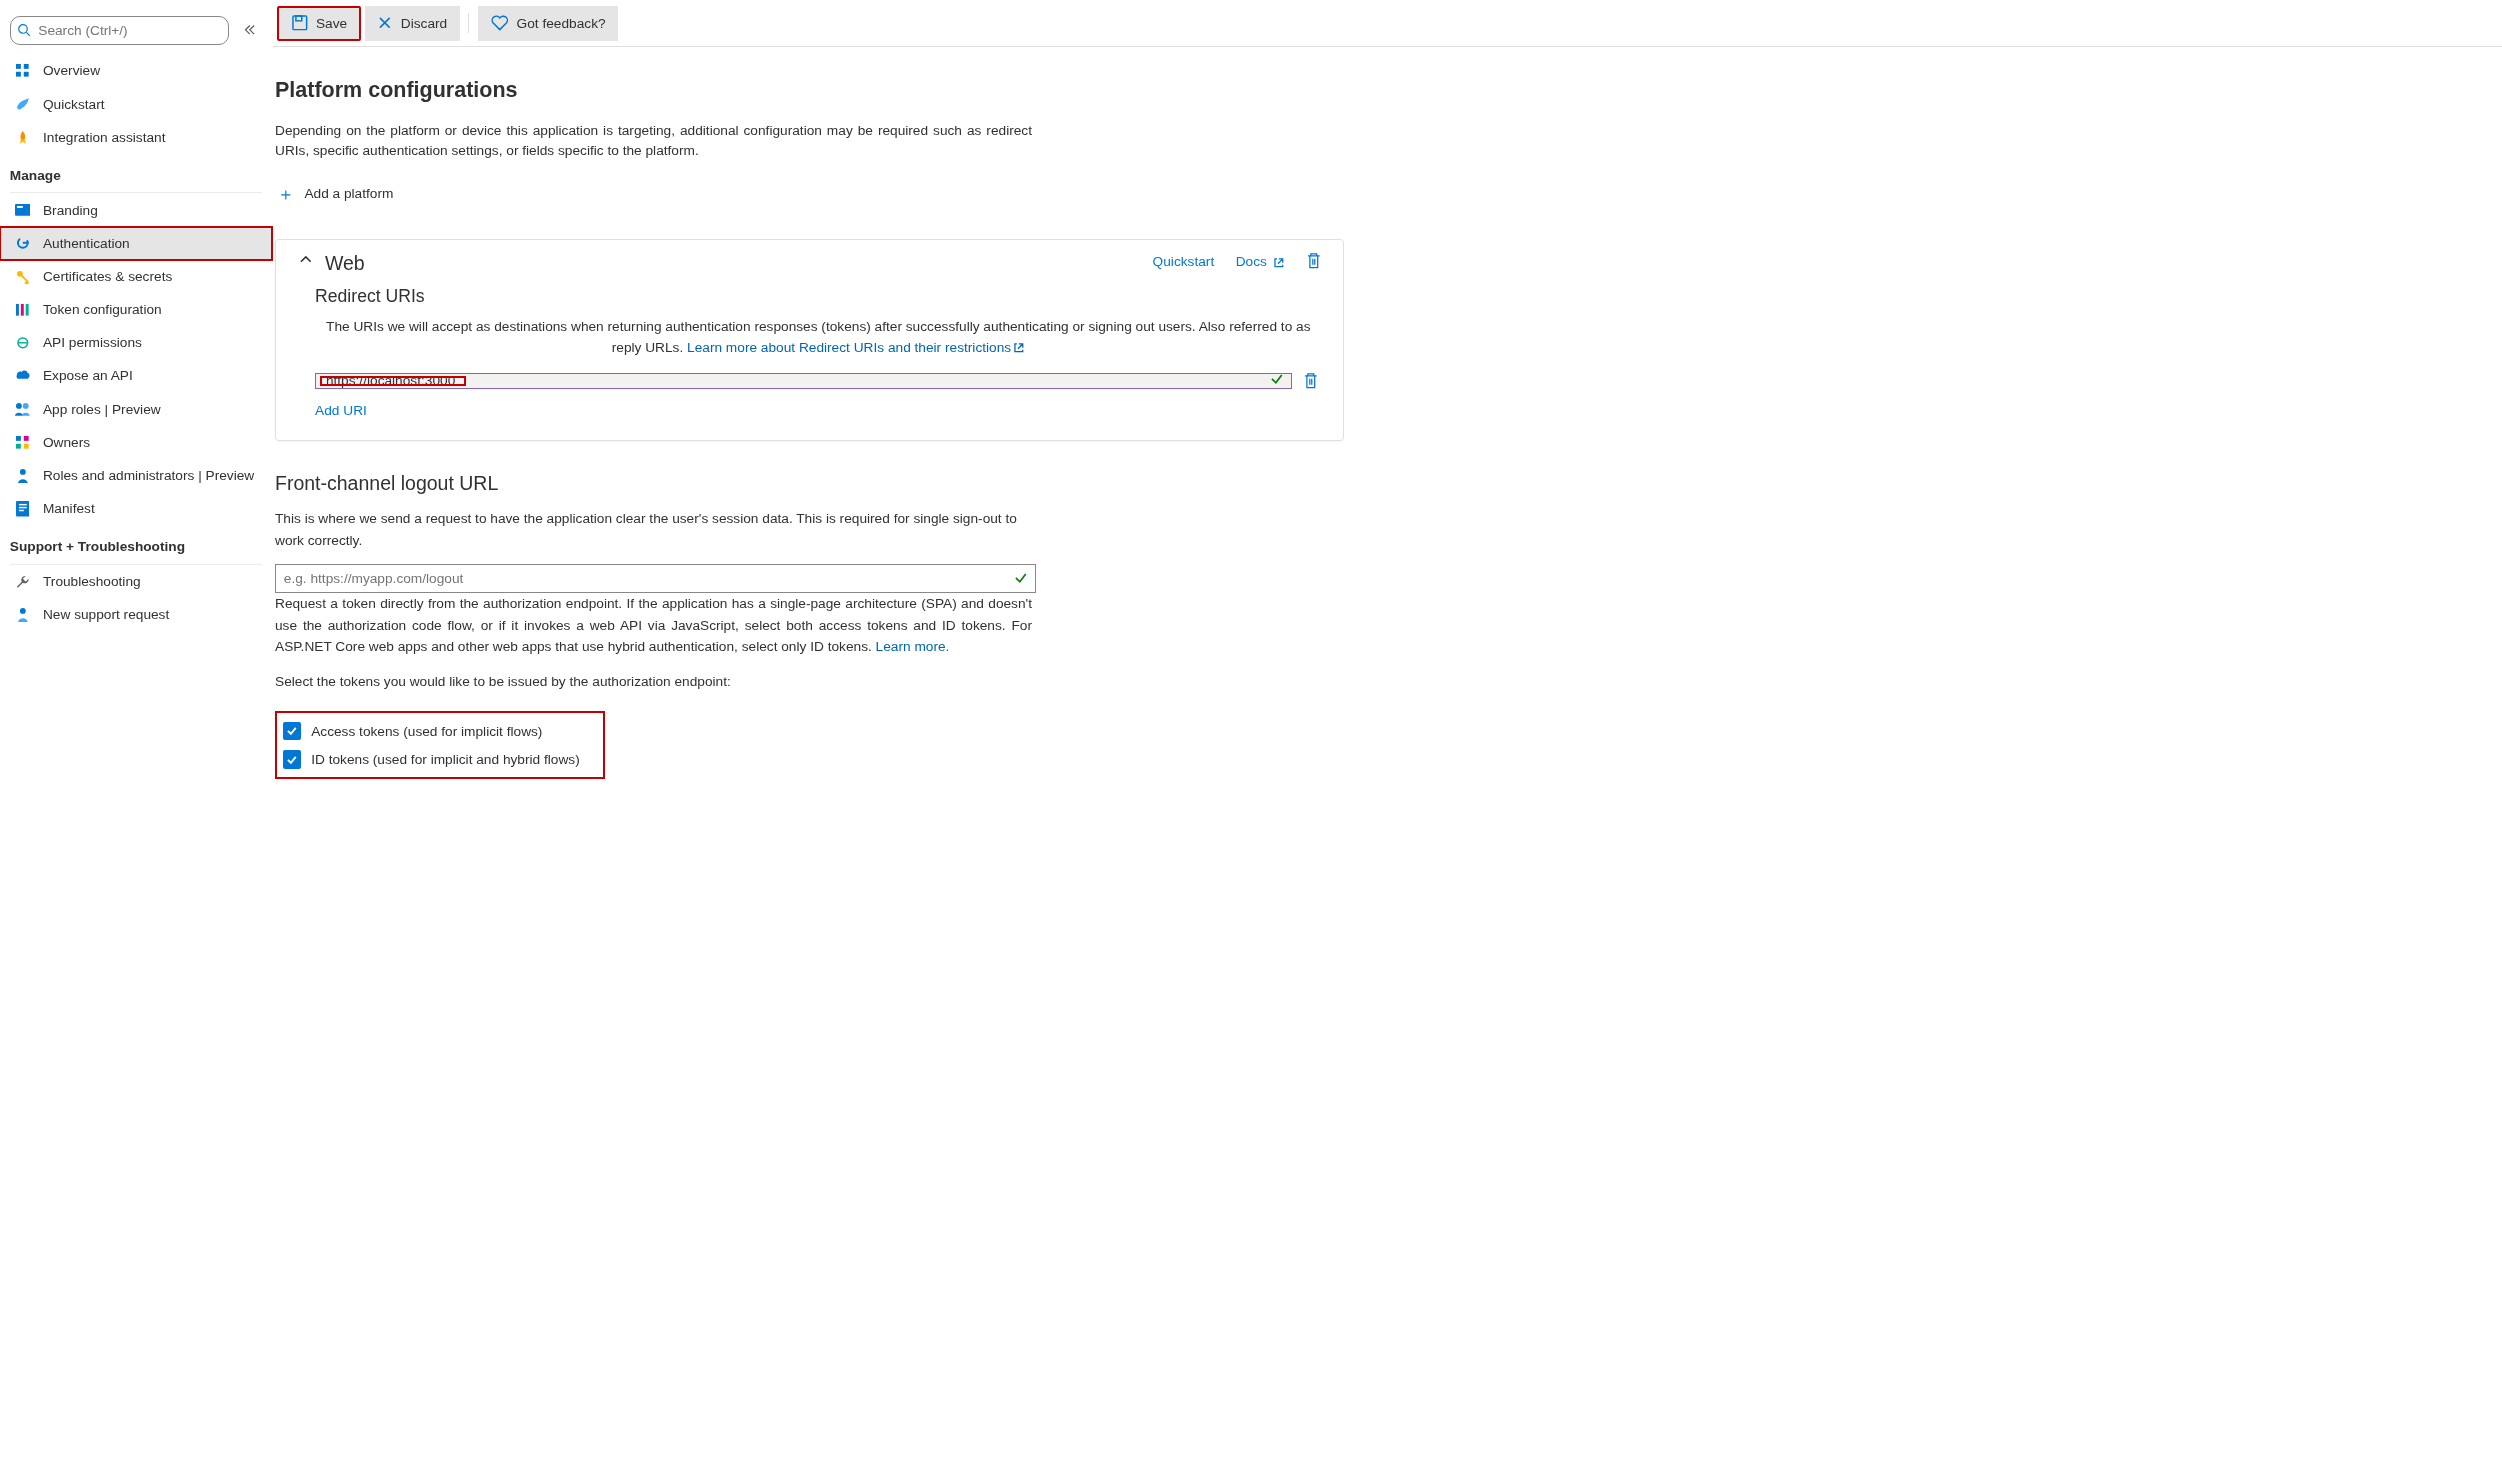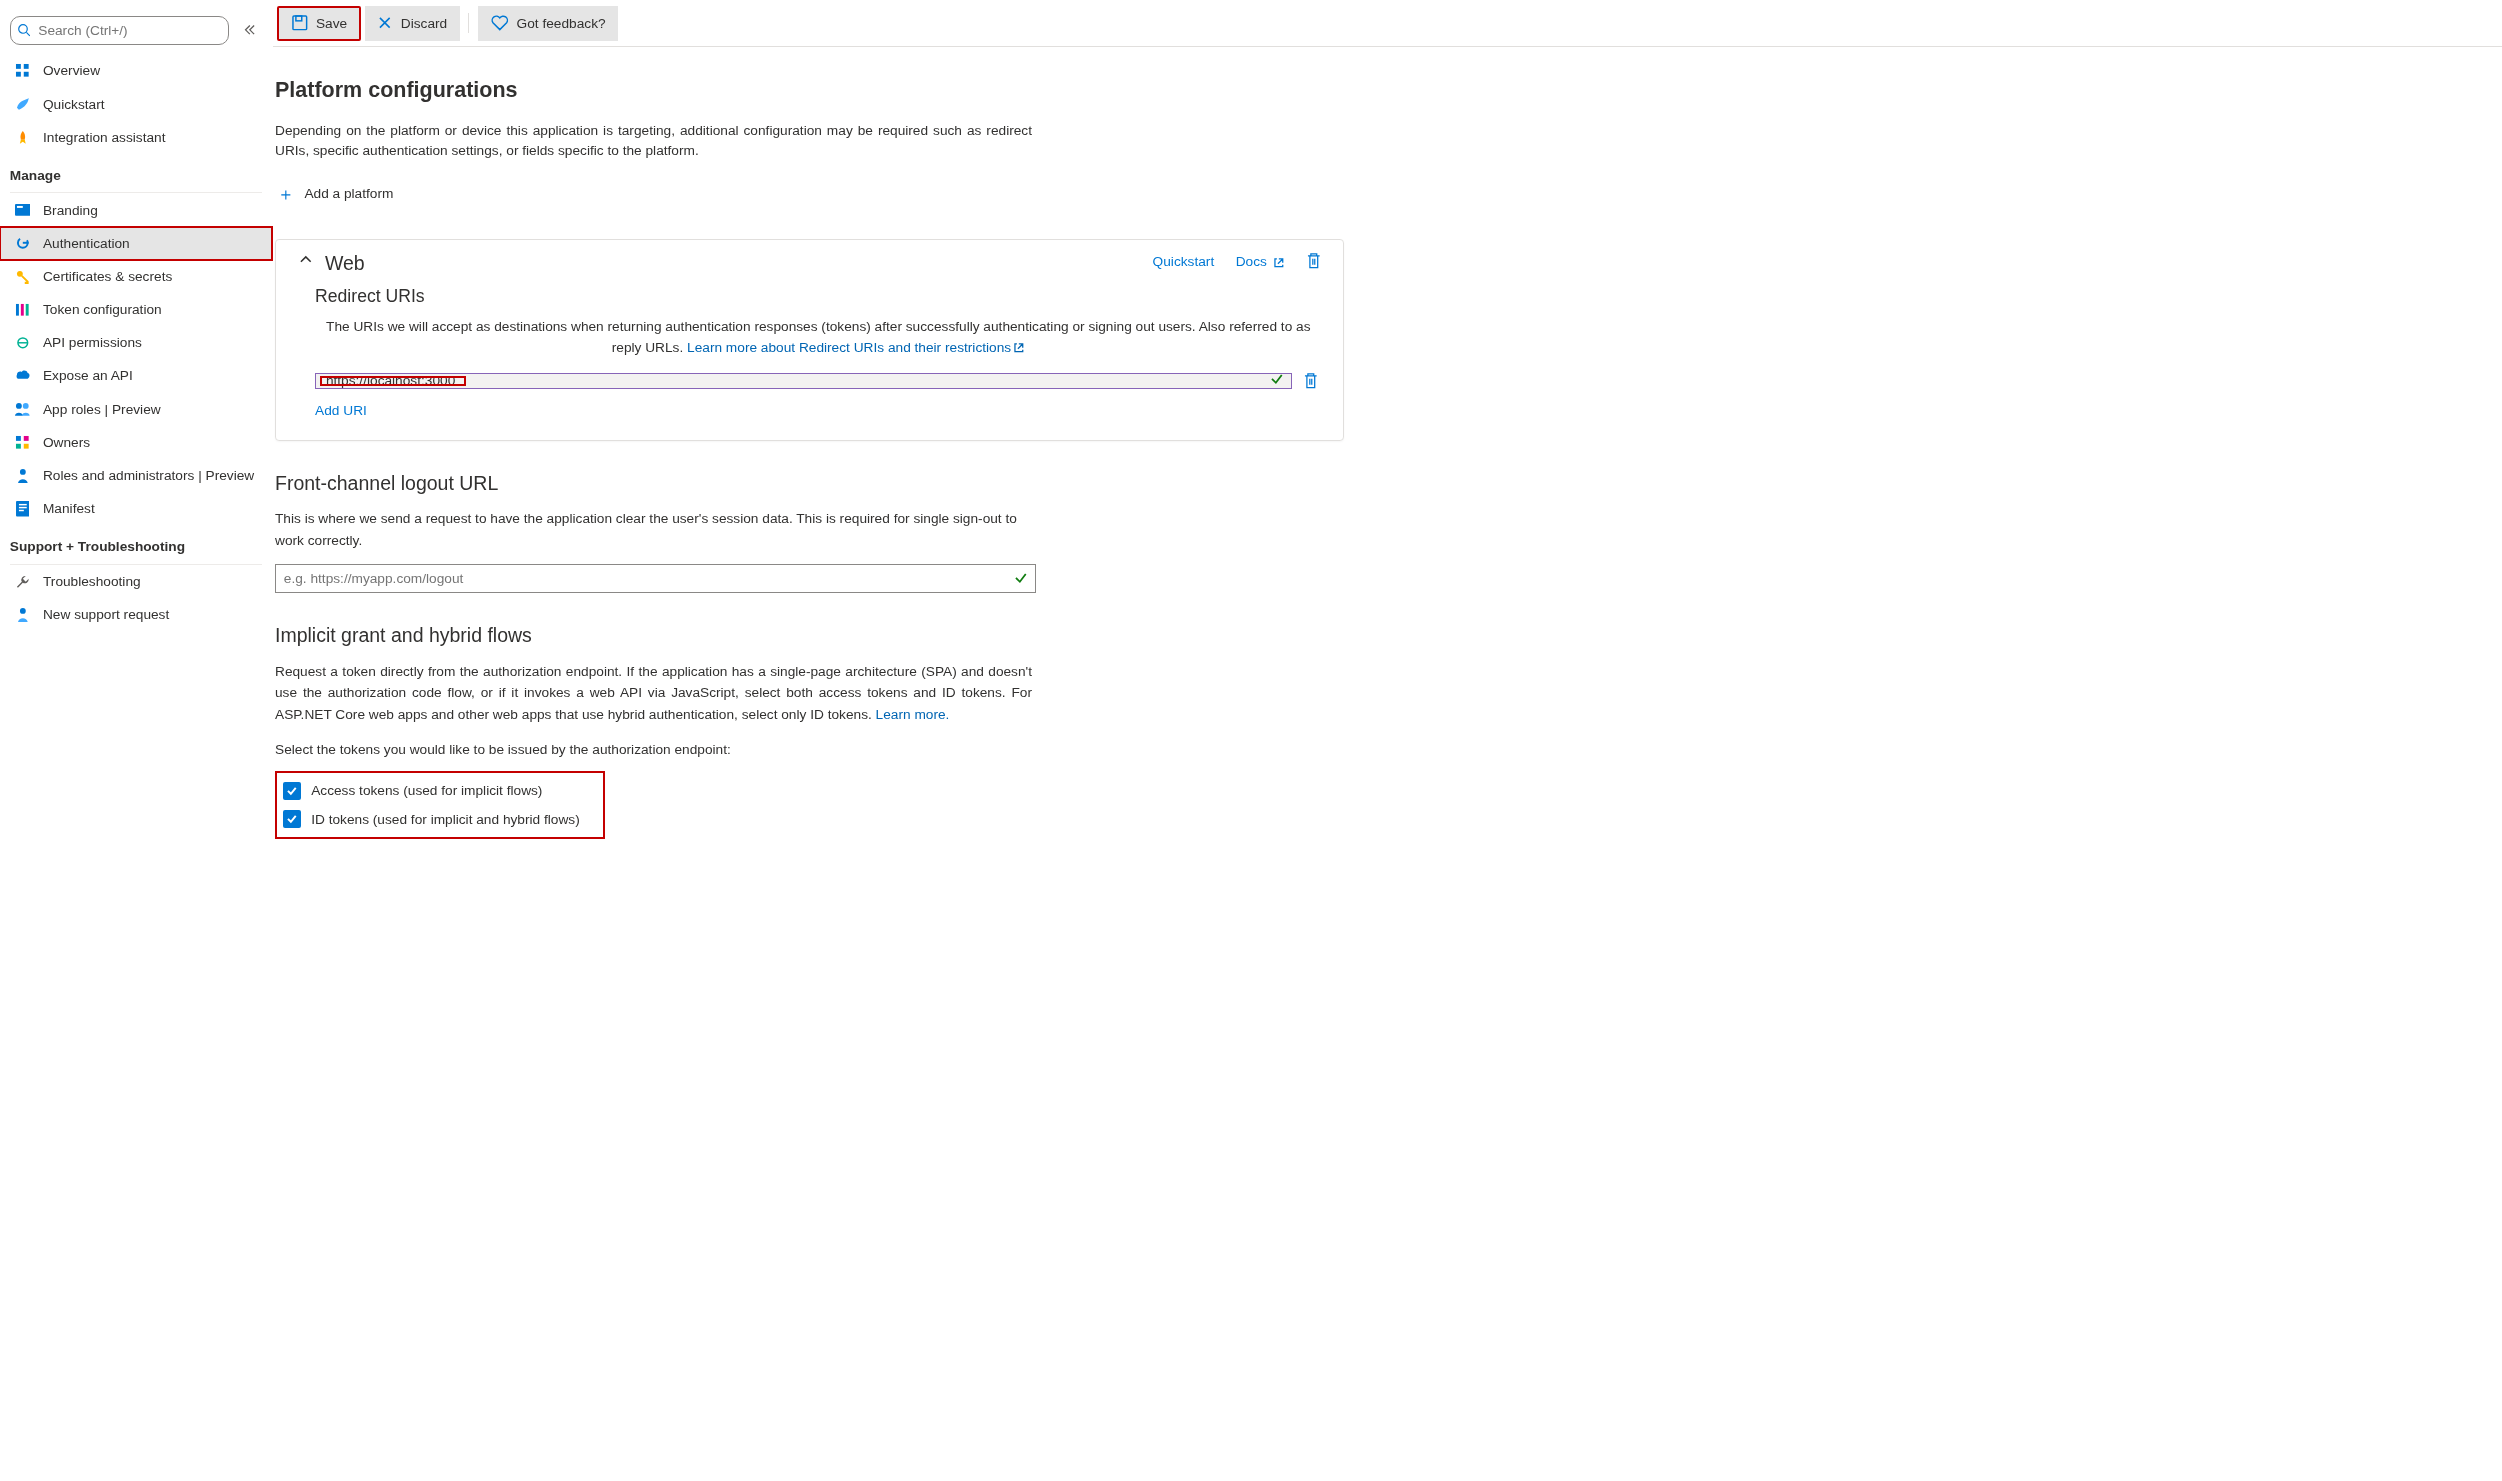--- a/index.html
+++ b/index.html
@@ -446,26 +446,25 @@
       <p class="sub-desc plain">This is where we send a request to have the application clear the user's session data. This is required for single sign-out to work correctly.</p>
       <div class="logout-input-wrap">
         <input placeholder="e.g. https://myapp.com/logout" style="">
         <span class="check">
           <svg width="13.7" height="13.7" viewBox="0 0 14 14">
               <path d="M2 7 L6 11 L12 3" stroke="#107c10" stroke-width="1.8" fill="none"></path>
             </svg>
         </span>
       </div>
 
-      <h2 class="section">Implicit grant and hybrid flows</h2>
       <p class="sub-desc">
         <span>Request a token directly from the authorization endpoint. If the application has a single-page architecture (SPA) and doesn't use the authorization code flow, or if it invokes a web API via JavaScript, select both access tokens and ID tokens. For ASP.NET Core web apps and other web apps that use hybrid authentication, select only ID tokens. </span>
         <a class="inline-link">Learn more.</a>
       </p>
-      <p class="sub-desc plain" style="margin-bottom:11px">Select the tokens you would like to be issued by the authorization endpoint:</p>
+      <p class="sub-desc plain" style="margin-bottom:19px">Select the tokens you would like to be issued by the authorization endpoint:</p>
 
       <div class="checkbox-group">
         <div class="cb-row">
           <div class="cb">
             <svg width="11.7" height="11.7" viewBox="0 0 12 12">
                 <path d="M2 6 L5 9 L10 3" stroke="#fff" stroke-width="2" fill="none"></path>
               </svg>
           </div>
           <span>Access tokens (used for implicit flows)</span>
         </div>

